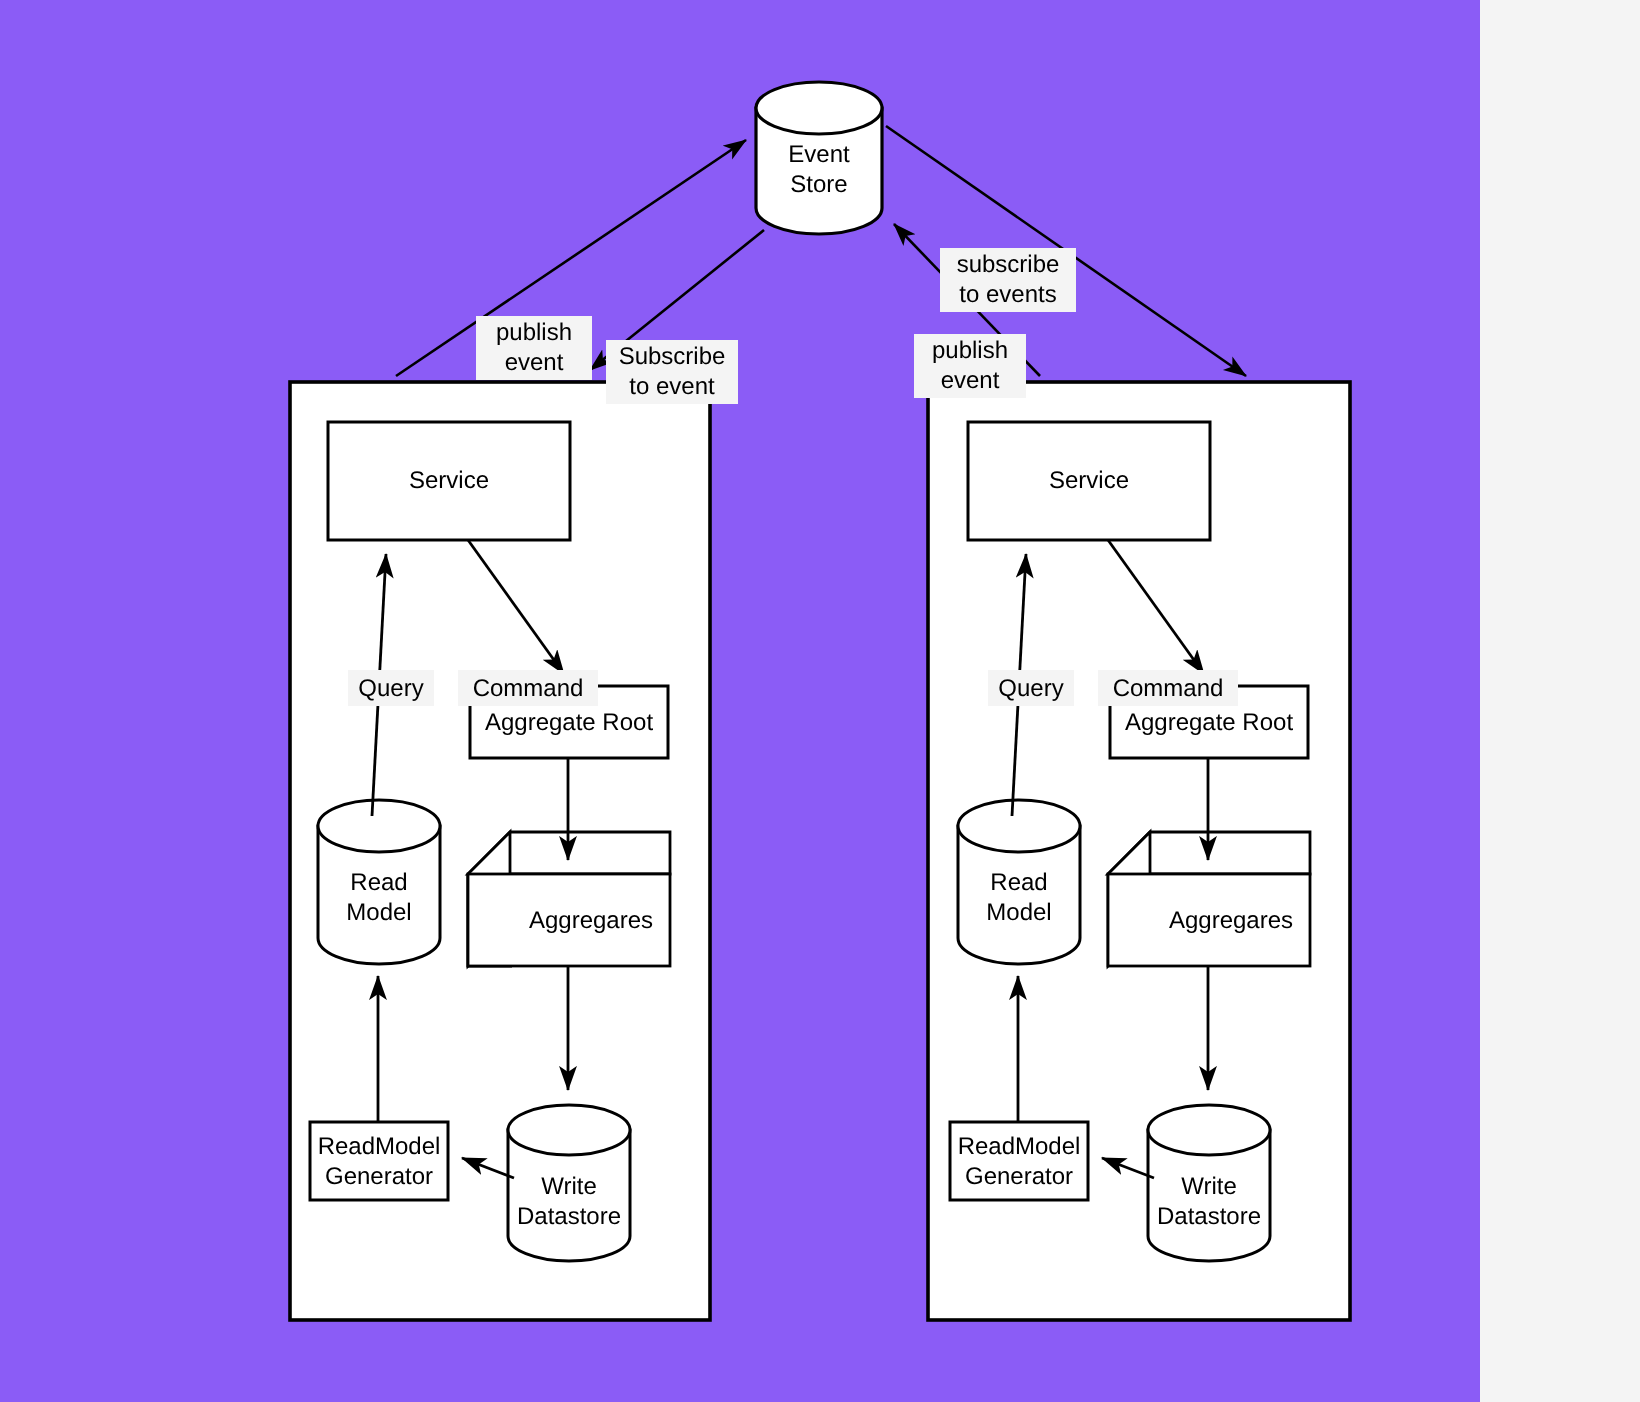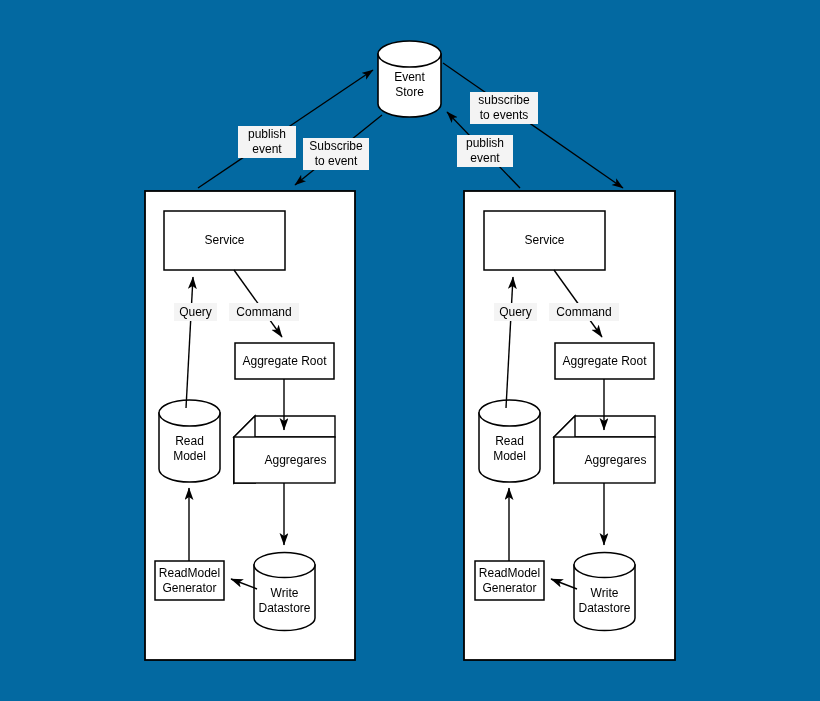--- a/index.html
+++ b/index.html
@@ -9,23 +9,23 @@
     background: #f4f4f4;
   }
   body {
     width: 820px;
     height: 701px;
     overflow: hidden;
     font-family: "Liberation Sans", sans-serif;
   }
   #canvas {
     position: relative;
-    width: 820px;
+    width: 740px;
     height: 701px;
-    background: #0369a1;
+    background: #8b5cf6;
   }
   svg.layer {
     position: absolute;
     top: 0;
     left: 0;
     width: 820px;
     height: 701px;
   }
   .node-text {
     position: absolute;
@@ -45,20 +45,21 @@
     display: flex;
     align-items: center;
     justify-content: center;
     text-align: center;
     font-family: "Liberation Sans", sans-serif;
     font-size: 12px;
     color: #000000;
     line-height: 15px;
     background: #f4f4f4;
     white-space: pre-line;
+    margin-top: 32px;
   }
 </style>
 </head>
 <body>
 
 <div id="canvas">
 
   <svg class="layer" viewBox="0 0 820 701">
     <defs>
       <marker id="arrow" markerWidth="10" markerHeight="10" refX="8.6" refY="3.2" orient="auto" markerUnits="strokeWidth">

